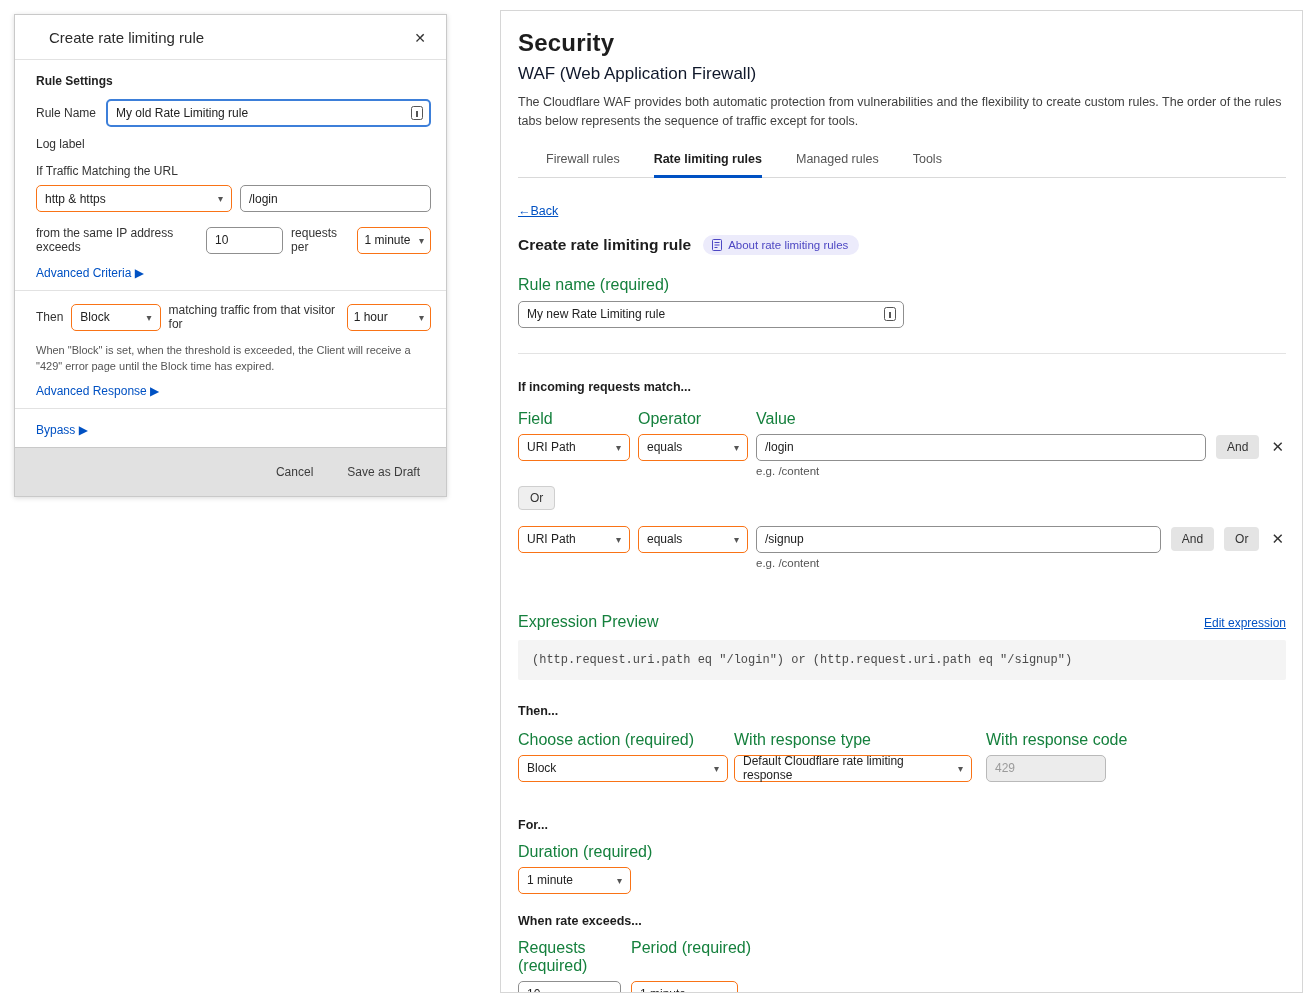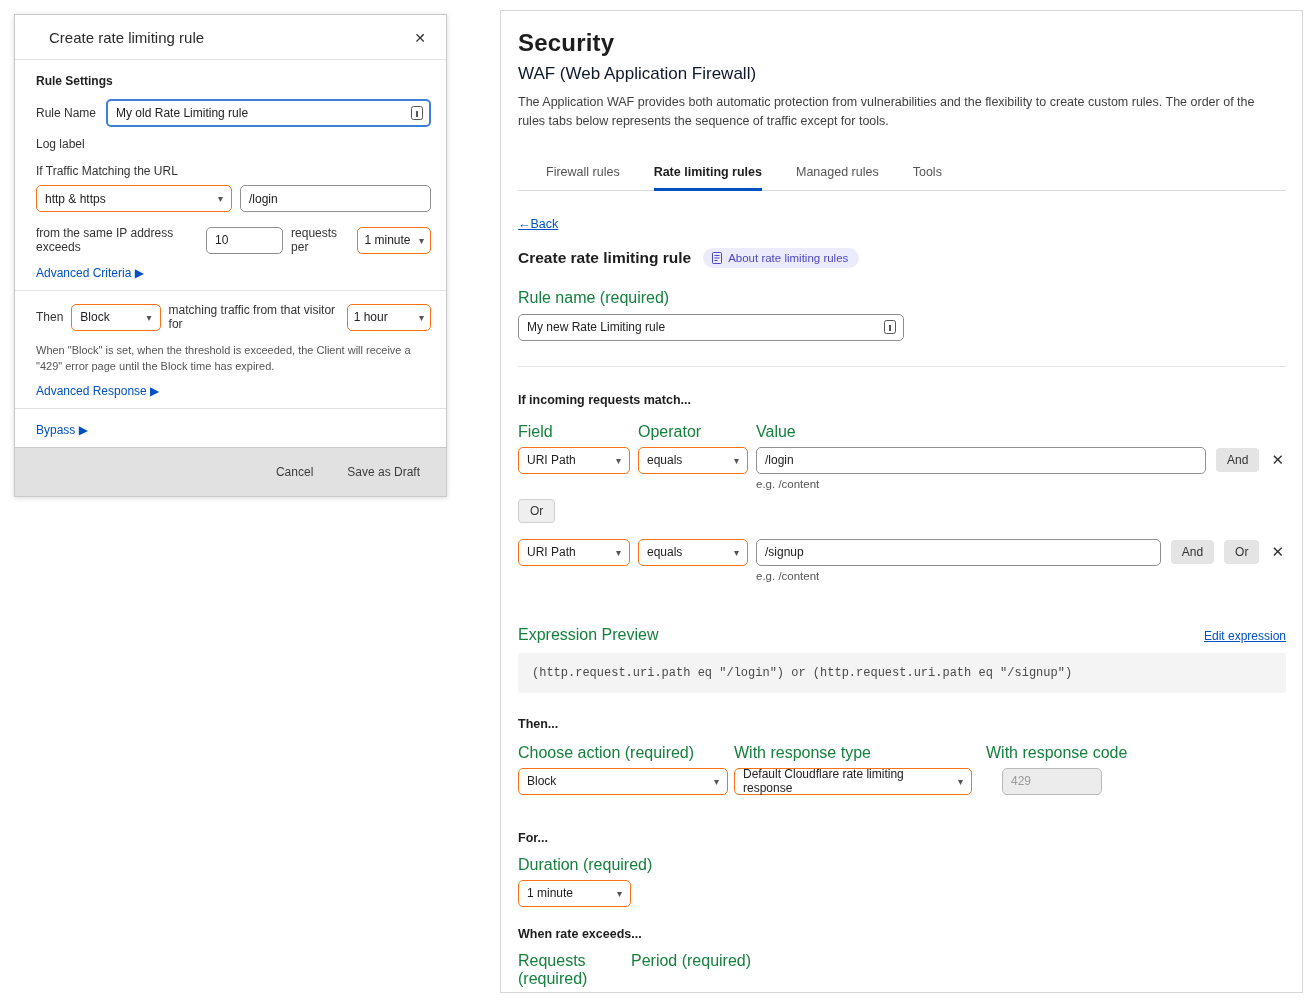--- a/index.html
+++ b/index.html
@@ -35,21 +35,21 @@
   .dlg-link-line { margin:9px 0 10px 0; font-size:12px; }
   .dlg-hr { border:none; border-top:1px solid #e2e2e2; margin:10px 0 12px 0; }
   .dlg-footer { background:#e1e1e1; border-top:1px solid #c9c9c9; height:52px; display:flex; align-items:center; justify-content:flex-end; gap:34px; padding:0 26px; }
   .footer-btn { background:none; border:none; font-size:12px; color:#3c3c3c; cursor:pointer; font-family:"Liberation Sans", sans-serif; }
 
   
   .panel { position:absolute; left:500px; top:10px; width:803px; height:983px; background:#fff; border:1px solid #d6d6d6; padding:18px 16px 0 17px; overflow:hidden; }
   .pg-title { font-size:24px; font-weight:bold; color:#1d1d1d; letter-spacing:.2px; }
   .pg-subtitle { font-size:17px; font-weight:normal; color:#0f172a; margin-top:7px; }
   .pg-desc { font-size:12.5px; color:#3f3f3f; line-height:1.5; margin-top:9px; max-width:766px; }
-  .tabs { display:flex; gap:34px; margin-top:30px; border-bottom:1px solid #d9d9d9; padding-left:28px; }
+  .tabs { display:flex; gap:34px; margin-top:17px; border-bottom:1px solid #d9d9d9; padding-left:28px; }
   .tab { font-size:12.5px; color:#555; padding:4px 0 9px 0; cursor:pointer; border-bottom:3px solid transparent; margin-bottom:-1px; }
   .tab.active { color:#1d1d1d; font-weight:bold; border-bottom-color:#0051c3; }
   .back-line { margin-top:26px; font-size:12.5px; }
   .back-line a { text-decoration:underline; }
   .form-head { display:flex; align-items:center; gap:12px; margin-top:17px; }
   .form-title { font-size:15.5px; font-weight:bold; color:#1d1d1d; }
   .badge { display:inline-flex; align-items:center; gap:6px; background:#ecebfb; color:#4d47c3; border-radius:11px; padding:4px 11px 4px 9px; font-size:11.5px; cursor:pointer; }
   .lbl { font-size:16px; color:#15803d; }
   .help { font-size:11.5px; color:#555; margin-top:6px; }
   .rule-name-wrap { position:relative; width:386px; margin-top:7px; }
@@ -156,21 +156,21 @@
 
   <div class="dlg-footer">
     <button class="footer-btn">Cancel</button>
     <button class="footer-btn">Save as Draft</button>
   </div>
 </div>
 
 <div class="panel">
   <div class="pg-title">Security</div>
   <div class="pg-subtitle">WAF (Web Application Firewall)</div>
-  <div class="pg-desc">The Application WAF provides both automatic protection from vulnerabilities and the flexibility to create custom rules. The order of the rules tabs below represents the sequence of traffic except for tools.</div>
+  <div class="pg-desc">The Cloudflare WAF provides both automatic protection from vulnerabilities and the flexibility to create custom rules. The order of the rules tabs below represents the sequence of traffic except for tools.</div>
 
   <div class="tabs">
     <div class="tab">Firewall rules</div>
     <div class="tab active">Rate limiting rules</div>
     <div class="tab">Managed rules</div>
     <div class="tab">Tools</div>
   </div>
 
   <div class="back-line"><a class="link">←Back</a></div>
 
@@ -256,21 +256,21 @@
         <span>Block</span>
         <span class="caret">▾</span>
       </div>
     </div>
     <div class="col2">
       <div class="sel" style="width:238px;">
         <span>Default Cloudflare rate limiting response</span>
         <span class="caret">▾</span>
       </div>
     </div>
-    <input class="txt disabled" style="width: 100px; margin-left: 16px;" disabled="" value="429">
+    <input class="txt disabled" style="width: 120px;" disabled="" value="429">
   </div>
 
   <div class="sec-head" style="margin-top:36px;">For...</div>
   <div class="lbl" style="margin-top:11px;">Duration (required)</div>
   <div class="sel" style="width:113px;margin-top:6px;">
     <span>1 minute</span>
     <span class="caret">▾</span>
   </div>
 
   <div class="sec-head" style="margin-top:20px;">When rate exceeds...</div>

